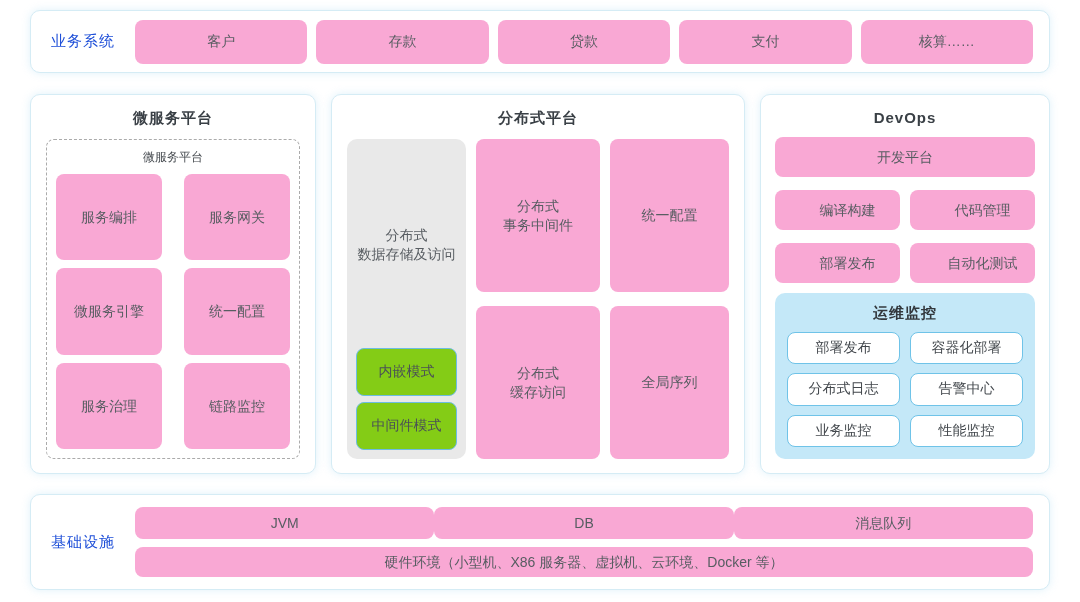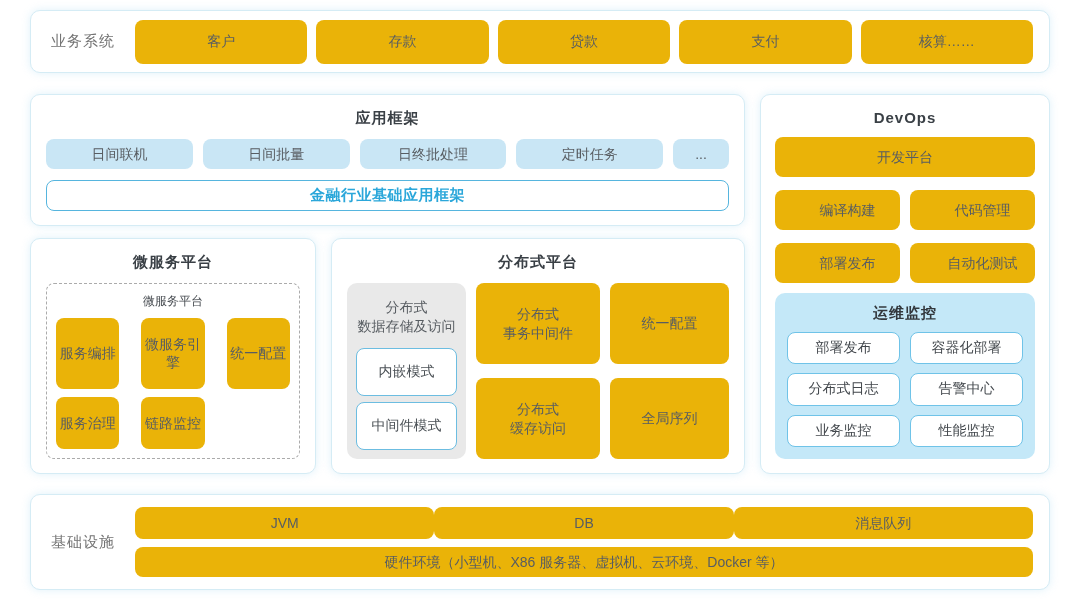--- a/index.html
+++ b/index.html
@@ -16,32 +16,32 @@
     background: #ffffff;
     border: 1px solid #d5ecf5;
     border-radius: 10px;
     box-shadow: 0 0 8px rgba(150, 210, 238, 0.30);
   }
 
   .side-label {
     width: 104px;
     text-align: center;
     font-size: 15px;
-    color: #737373;
+    color: #1d4ed8;
     letter-spacing: 1px;
     flex: 0 0 auto;
   }
 
   .cell {
     display: flex; align-items: center; justify-content: center;
     font-size: 14px; color: #585d62;
     border-radius: 8px;
     white-space: pre-line; text-align: center; line-height: 1.3;
   }
-  .gray { background: #eab308; }
+  .gray { background: #f9a8d4; }
   .blue { background: #c9e6f5; color: #49586
 
 2; }
 
   
   .top-band { height: 63px; display: flex; align-items: center; padding-right: 16px; }
   .top-band .row { flex: 1; display: flex; gap: 9px; height: 44px; }
   .top-band .cell { flex: 1; }
 
   
@@ -66,32 +66,32 @@
   }
 
   .middle-bottom { flex: 1; display: flex; gap: 15px; }
 
   .microservice { width: 286px; flex: 0 0 auto; }
   .dashed-box {
     flex: 1; border: 1px dashed #ababab; border-radius: 8px;
     padding: 5px 9px 9px; display: flex; flex-direction: column;
   }
   .dashed-title { text-align: center; font-size: 12px; color: #44494e; padding: 4px 0 8px; }
-  .ms-grid { flex: 1; display: grid; grid-template-columns: 1fr 1fr 1fr; gap: 8px 22px; }
+  .ms-grid { flex: 1; display: grid; grid-template-columns: 1fr 1fr; gap: 8px 22px; }
 
   .distributed { flex: 1; }
   .dist-grid { flex: 1; display: grid; grid-template-columns: 1fr 1.04fr 1fr; gap: 10px; }
   .storage { background: #e9e9e9; border-radius: 10px; padding: 8px 9px 9px; display: flex; flex-direction: column; }
   .storage-title {
     flex: 1; display: flex; align-items: center; justify-content: center;
     text-align: center; white-space: pre-line; font-size: 14px; color: #585d62; line-height: 1.35;
   }
   .mode-box {
     height: 48px; margin-top: 6px;
-    background: #ffffff; border: 1px solid #6cbde1; border-radius: 8px;
+    background: #84cc16; border: 1px solid #6cbde1; border-radius: 8px;
     display: flex; align-items: center; justify-content: center;
     font-size: 14px; color: #4b5156;
   }
   .dist-col { display: flex; flex-direction: column; gap: 14px; }
   .dist-col .cell { flex: 1; }
 
   .devops { width: 290px; flex: 0 0 auto; padding: 10px 14px 14px; }
   .devops-platform { height: 40px; }
   .devops-grid { display: grid; grid-template-columns: 1fr 1fr; gap: 13px 10px; margin-top: 13px; }
   .devops-grid .cell { height: 40px; padding-left: 20px; }
@@ -131,40 +131,30 @@
       <div class="cell gray">存款</div>
       <div class="cell gray">贷款</div>
       <div class="cell gray">支付</div>
       <div class="cell gray">核算……</div>
     </div>
   </div>
 
   <div class="middle">
     <div class="middle-left">
 
-      <div class="band panel app-framework">
-        <div class="panel-title">应用框架</div>
-        <div class="blue-row">
-          <div class="cell blue">日间联机</div>
-          <div class="cell blue">日间批量</div>
-          <div class="cell blue">日终批处理</div>
-          <div class="cell blue">定时任务</div>
-          <div class="cell blue small">...</div>
-        </div>
-        <div class="highlight-box">金融行业基础应用框架</div>
-      </div>
 
       <div class="middle-bottom">
 
         <div class="band panel microservice">
           <div class="panel-title">微服务平台</div>
           <div class="dashed-box">
             <div class="dashed-title">微服务平台</div>
             <div class="ms-grid">
               <div class="cell gray">服务编排</div>
+              <div class="cell gray">服务网关</div>
               <div class="cell gray">微服务引擎</div>
               <div class="cell gray">统一配置</div>
               <div class="cell gray">服务治理</div>
               <div class="cell gray">链路监控</div>
             </div>
           </div>
         </div>
 
         <div class="band panel distributed">
           <div class="panel-title">分布式平台</div>

